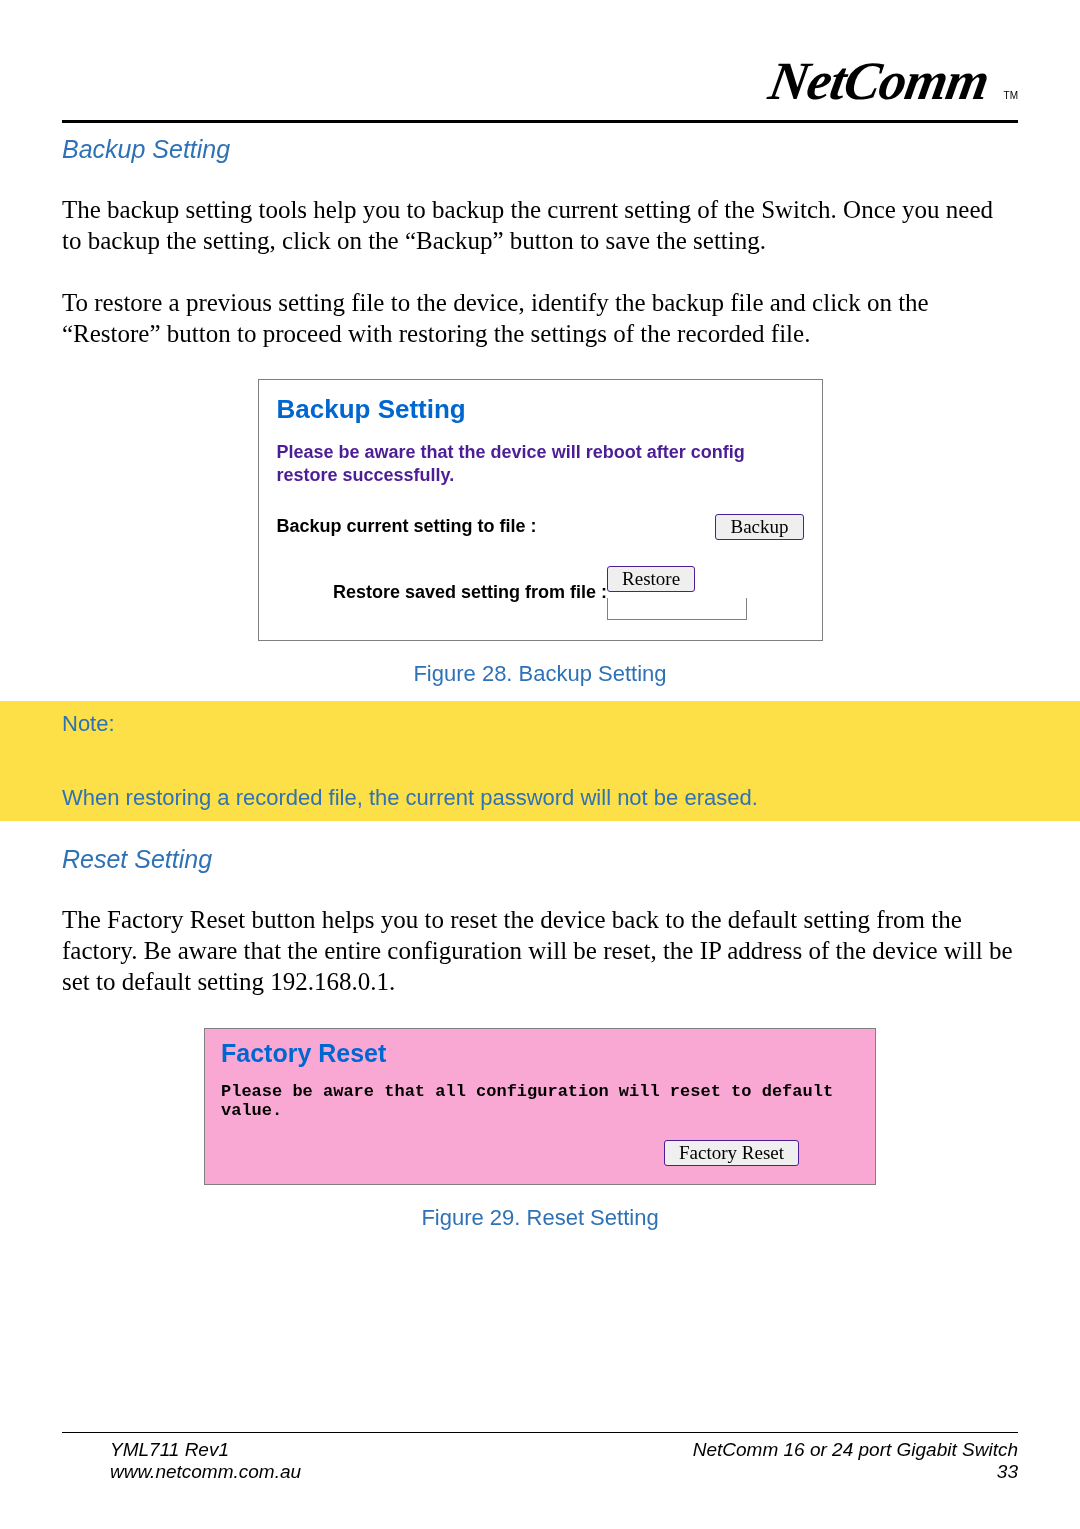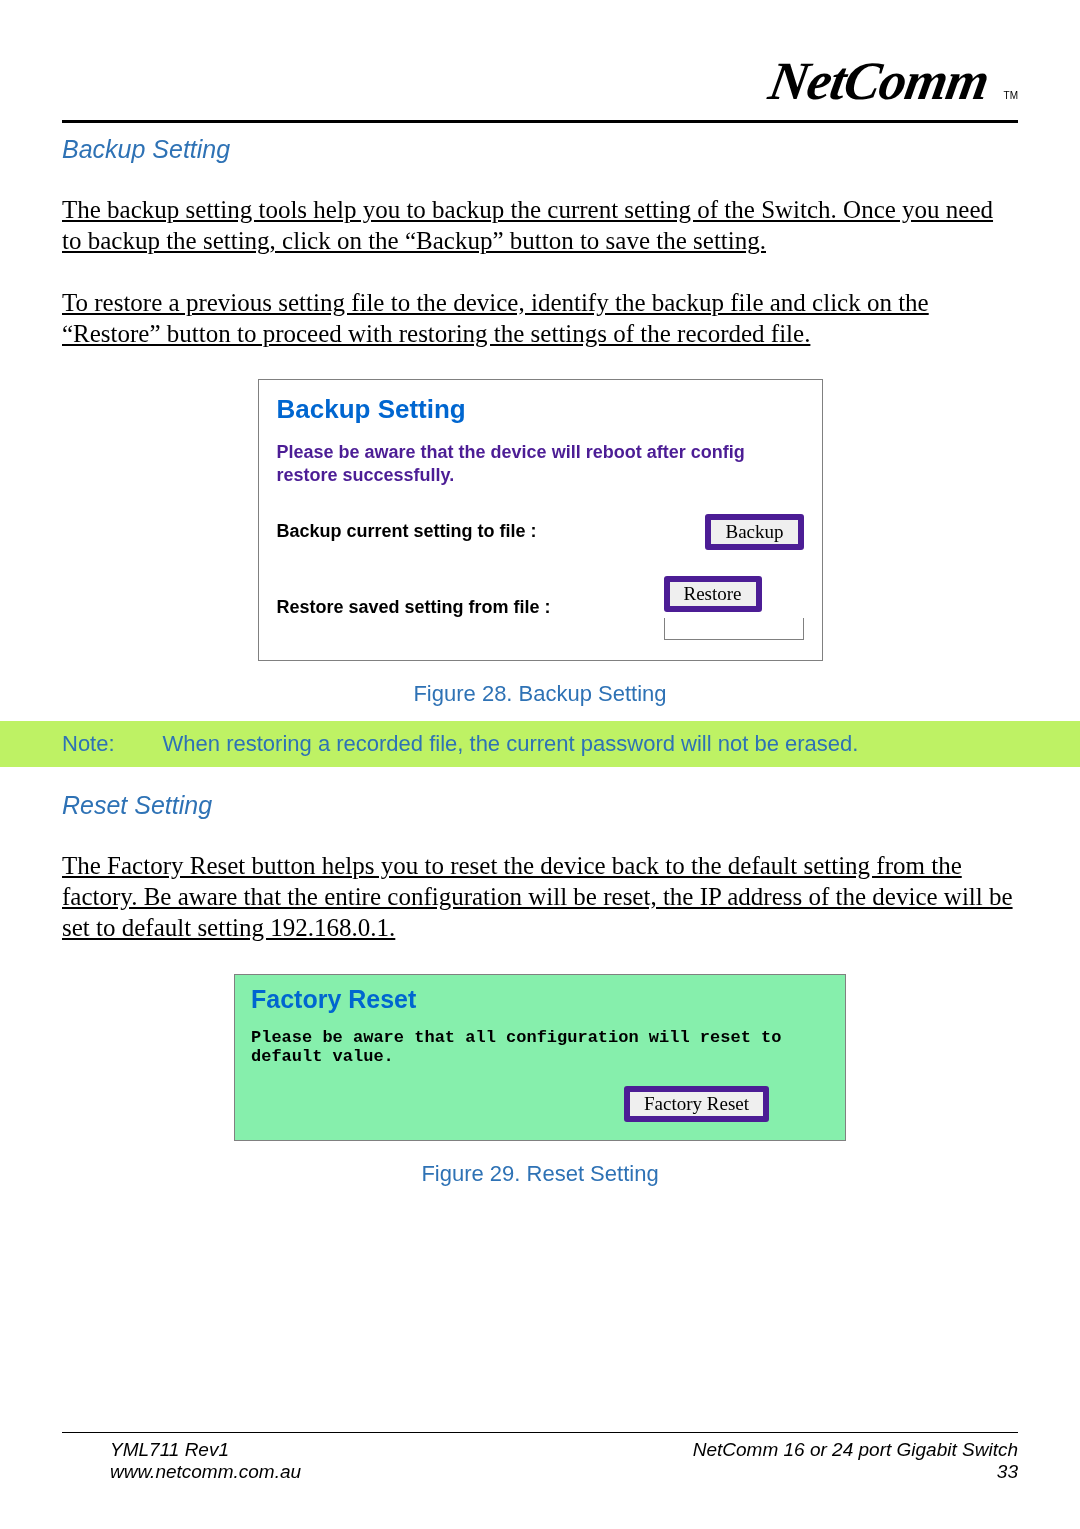--- a/index.html
+++ b/index.html
@@ -53,21 +53,20 @@
     font-weight: normal;
     margin-bottom: 30px;
     font-family: Arial, sans-serif;
   }
   .body-text {
     font-family: "Times New Roman", Times, serif;
     font-size: 25px;
     line-height: 1.25;
     margin-bottom: 30px;
     color: #000;
-    text-decoration: underline;
   }
   .screenshot {
     margin: 0 auto 20px auto;
     display: block;
   }
   .ss1 {
     width: 565px;
     border: 1px solid #808080;
     background: #fff;
     padding: 14px 18px 20px 18px;
@@ -86,74 +85,75 @@
     font-family: Arial, sans-serif;
     line-height: 1.3;
     margin-bottom: 26px;
   }
   .ss1-row {
     display: flex;
     align-items: center;
     justify-content: space-between;
     margin-bottom: 26px;
   }
-  .ss1-row:last-child { margin-bottom: 0; }
+  .ss1-row:last-child { margin-bottom: 0; justify-content: center; }
   .ss1-label {
     font-weight: bold;
     font-size: 18px;
     font-family: Arial, sans-serif;
     color: #000;
   }
   .ss1-right {
     display: flex;
     flex-direction: column;
     align-items: flex-start;
     gap: 6px;
   }
   .ui-btn {
     font-family: "Times New Roman", serif;
     font-size: 19px;
     background: #efefef;
-    border: 6px solid #4c1d95;
+    border: 1px solid #4c1d95;
     border-radius: 3px;
     padding: 1px 14px;
     color: #000;
   }
   .file-slot {
     width: 140px;
     height: 22px;
     border: 1px solid #808080;
     border-top: none;
     background: #fff;
   }
   .fig-caption {
     text-align: center;
     color: #2e72b5;
     font-family: Arial, sans-serif;
     font-size: 22px;
     margin-bottom: 14px;
   }
   .note-box {
-    background: #bef264;
+    background: #fde047;
     padding: 10px 0 10px 0;
     display: flex;
     gap: 48px;
     font-family: Arial, sans-serif;
     font-size: 22px;
     color: #2e72b5;
     margin: 0 -62px 24px -62px;
     padding-left: 62px;
     padding-right: 62px;
+    flex-direction: column;
   }
   .note-label { flex: 0 0 auto; }
   .note-text { flex: 1; }
   .ss2 {
-    width: 612px;
+    width: 672px;
     border: 1px solid #808080;
-    background: #86efac;
+    background: #f9a8d4;
     padding: 10px 16px 18px 16px;
   }
   .ss2-title {
     color: #0066d0;
     font-weight: bold;
     font-size: 25px;
     font-family: Arial, sans-serif;
     margin-bottom: 14px;
   }
   .ss2-warn {

